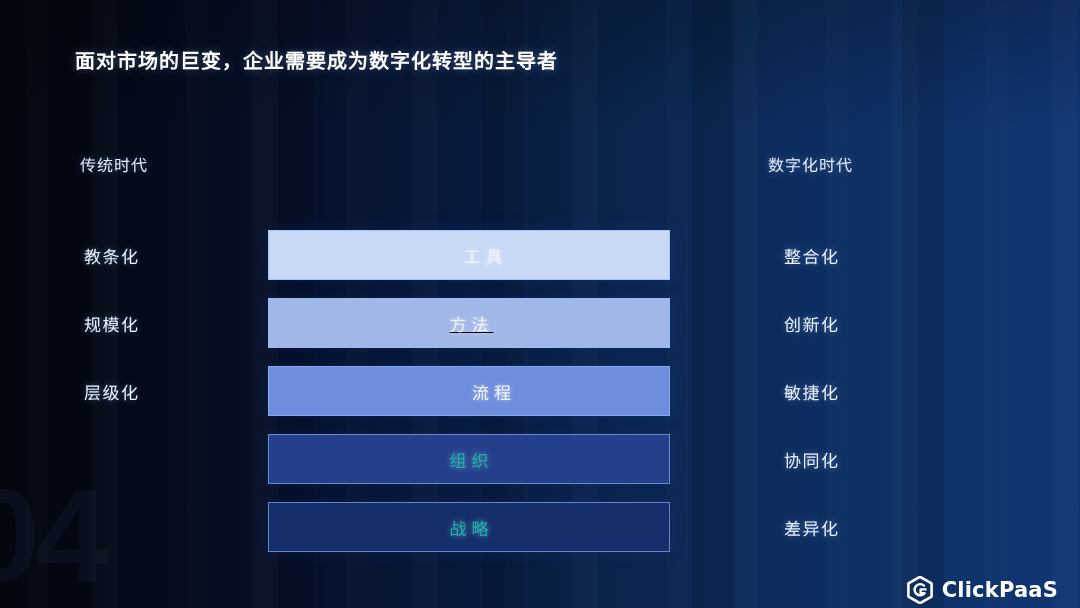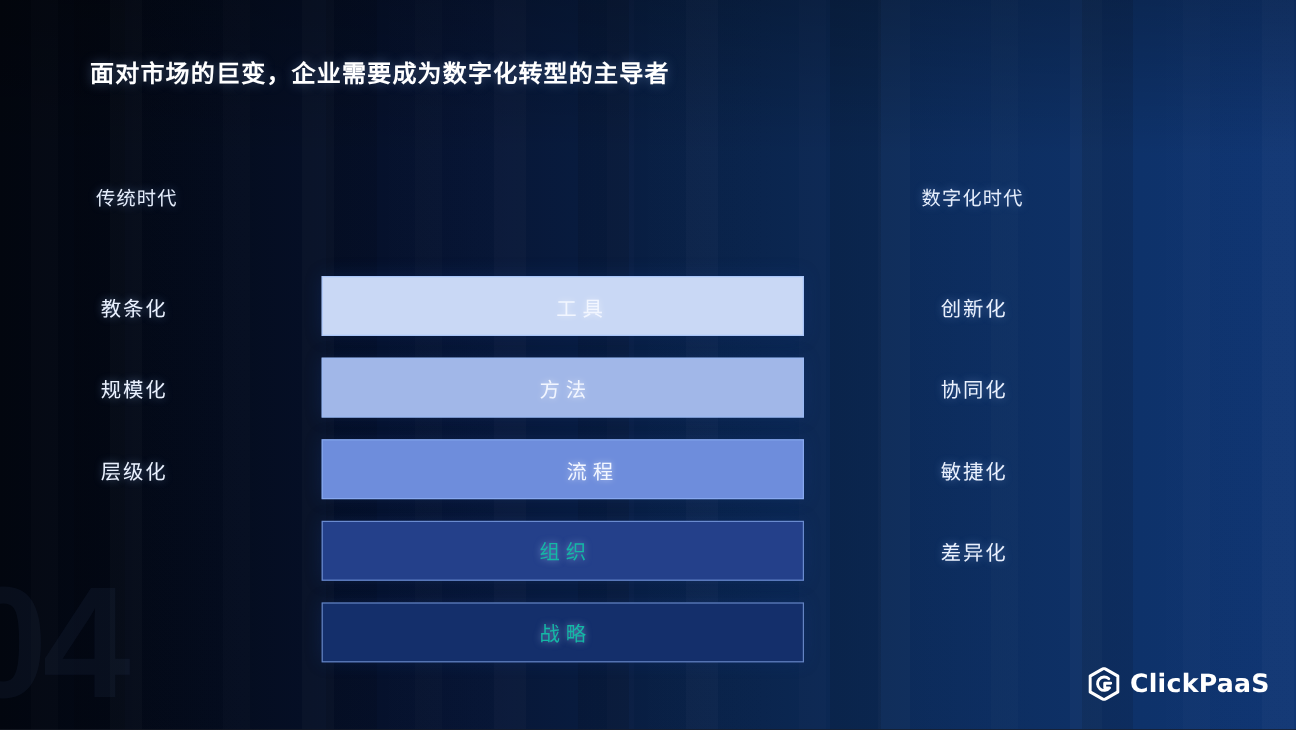--- a/index.html
+++ b/index.html
@@ -145,21 +145,21 @@
     box-shadow:0 0 14px rgba(20,60,140,0.30);
   }
   .bar:last-child { margin-bottom:0; }
 
   .bar-label-light { color:#f2f6ff; text-shadow:0 0 5px rgba(255,255,255,0.55); }
   .bar-label-dark  { color:#14b8a6; text-shadow:0 0 6px rgba(190,215,255,0.55);font-family:Liberation Mono, monospace; }
 
   
   .logo {
     position:absolute;
-    right:22px; bottom:24px;
+    right:22px; bottom:4px;
     display:flex;
     align-items:center;
     gap:9px;
     padding-left:15px;
   }
   .logo-mark { width:26px; height:28px; display:block; }
   .logo-text {
     font-size:21px;
     font-weight:bold;
     color:#ffffff;
@@ -187,38 +187,39 @@
   <div class="side-col left">
     <div class="side-item">教条化</div>
     <div class="side-item">规模化</div>
     <div class="side-item">层级化</div>
   </div>
 
   <div class="bars">
     <div class="bar" style="background: rgb(201, 216, 245); padding-left: 28px;">
       <span class="bar-label-light">工具</span>
     </div>
-    <div class="bar" style="background: rgb(161, 183, 232);">
+    <div class="bar" style="background: rgb(161, 183, 232); text-decoration: underline;">
       <span class="bar-label-light">方法</span>
     </div>
     <div class="bar" style="background: rgb(110, 141, 220); padding-left: 45px;">
       <span class="bar-label-light">流程</span>
     </div>
     <div class="bar" style="background: rgb(36, 64, 138);">
       <span class="bar-label-dark">组织</span>
     </div>
     <div class="bar" style="background: rgb(20, 47, 107); justify-content: center;">
       <span class="bar-label-dark">战略</span>
     </div>
   </div>
 
   <div class="side-col right">
+    <div class="side-item">整合化</div>
     <div class="side-item">创新化</div>
+    <div class="side-item">敏捷化</div>
     <div class="side-item">协同化</div>
-    <div class="side-item">敏捷化</div>
     <div class="side-item">差异化</div>
   </div>
 
   <div class="logo">
     <svg class="logo-mark" viewBox="0 0 26 28">
       <path d="M13 0.8 L24.6 7.4 L24.6 20.6 L13 27.2 L1.4 20.6 L1.4 7.4 Z" fill="none" stroke="#ffffff" stroke-width="2.6" stroke-linejoin="round"></path>
       <path d="M17.0 9.6 a5.6 5.6 0 1 0 0.6 7.6 L13.6 17.2 L13.6 13.4 L18.6 13.4" fill="none" stroke="#ffffff" stroke-width="2.4" stroke-linecap="round" stroke-linejoin="round"></path>
     </svg>
     <span class="logo-text">ClickPaaS</span>
   </div>

